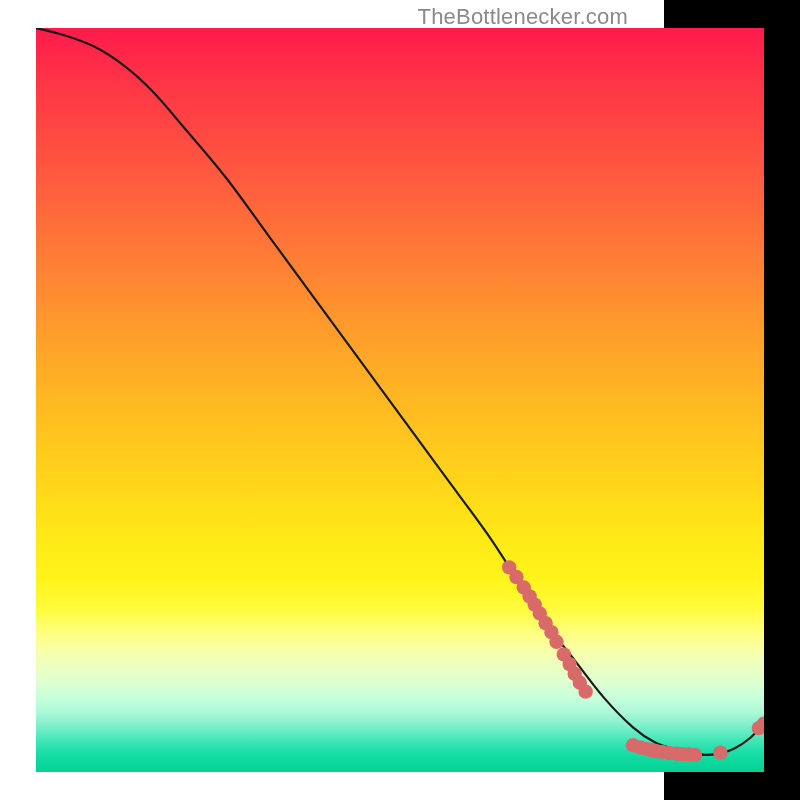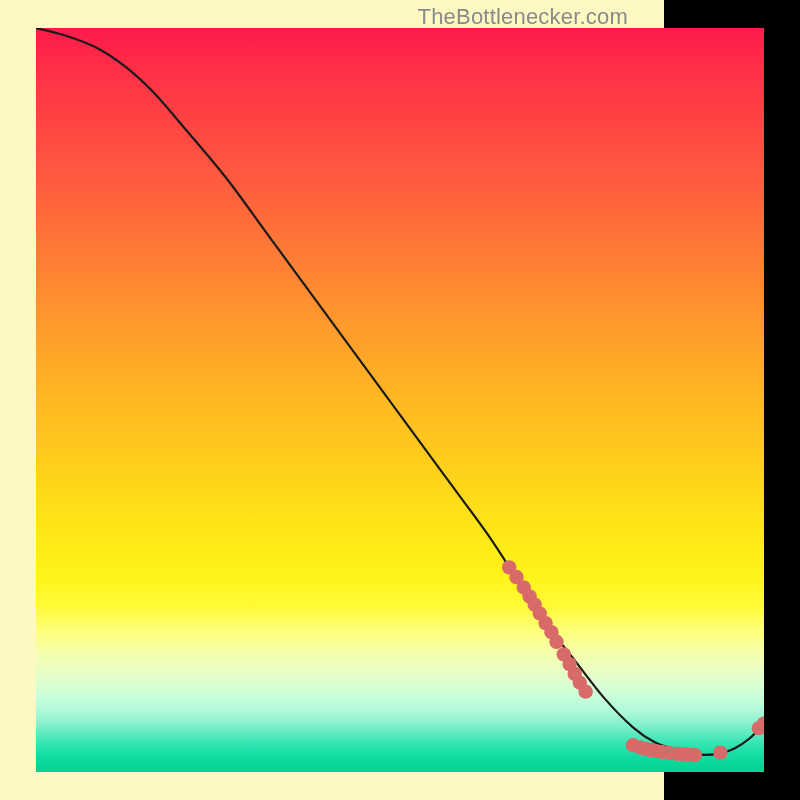--- a/index.html
+++ b/index.html
@@ -8,21 +8,21 @@
     width: 800px;
     height: 800px;
     background: #000;
     overflow: hidden;
     font-family: Arial, Helvetica, sans-serif;
   }
   .stage {
     position: relative;
     width: 664px;
     height: 800px;
-    background: #fef9c3;
+    background: #ffffff;
   }
   .plot-area {
     position: absolute;
     left: 36px;
     top: 28px;
     width: 728px;
     height: 744px;
     
     background: linear-gradient(
       to bottom,

